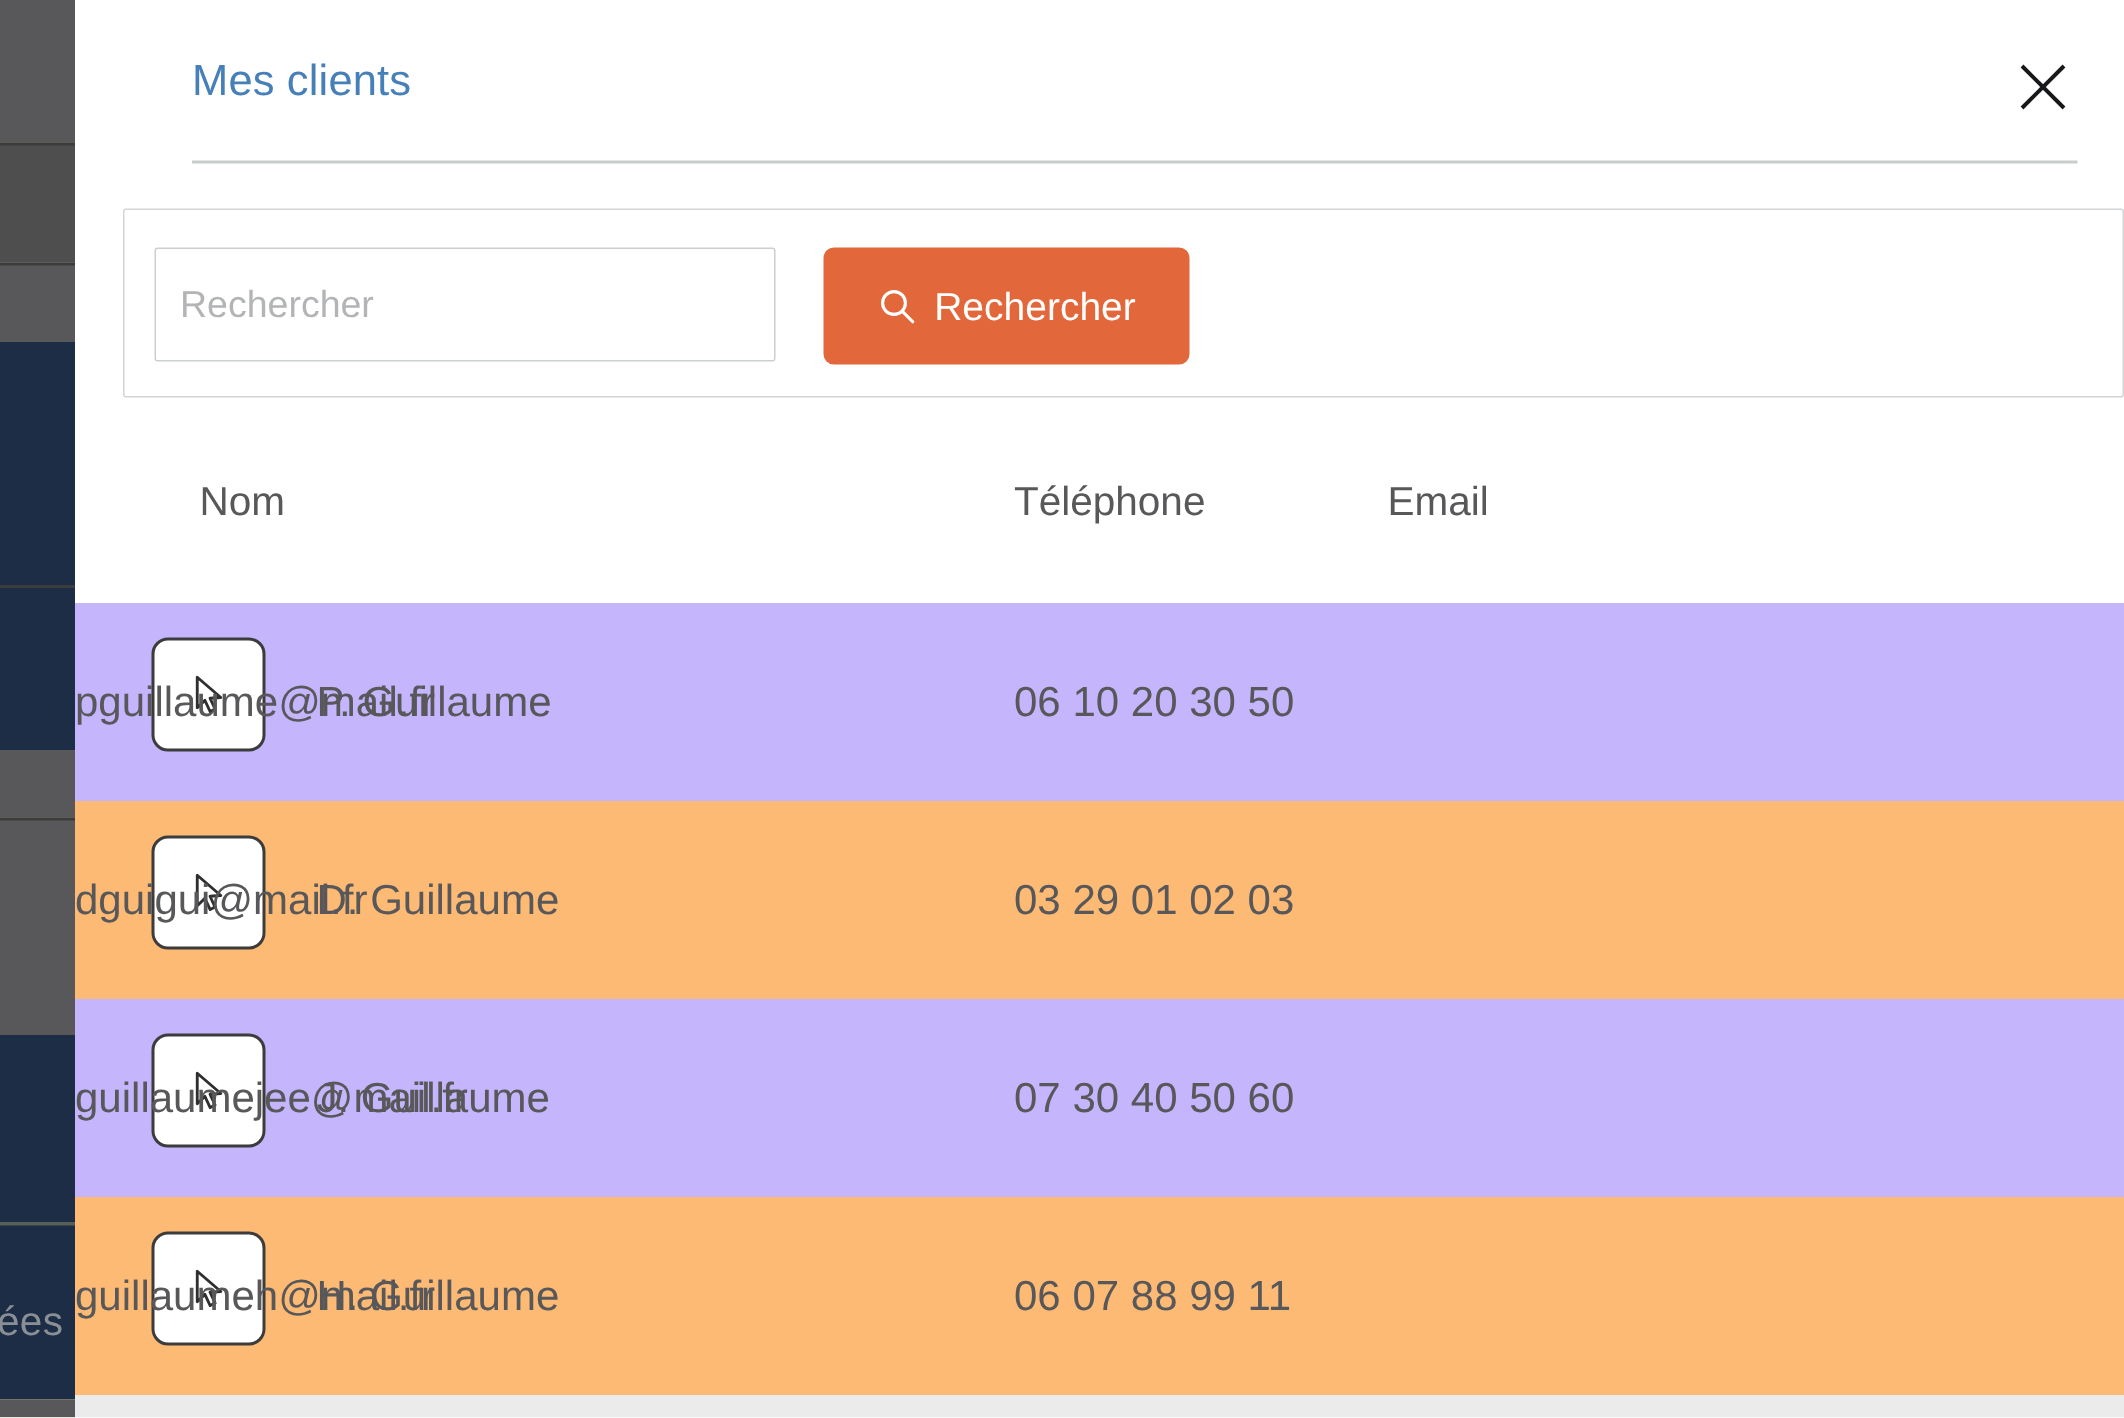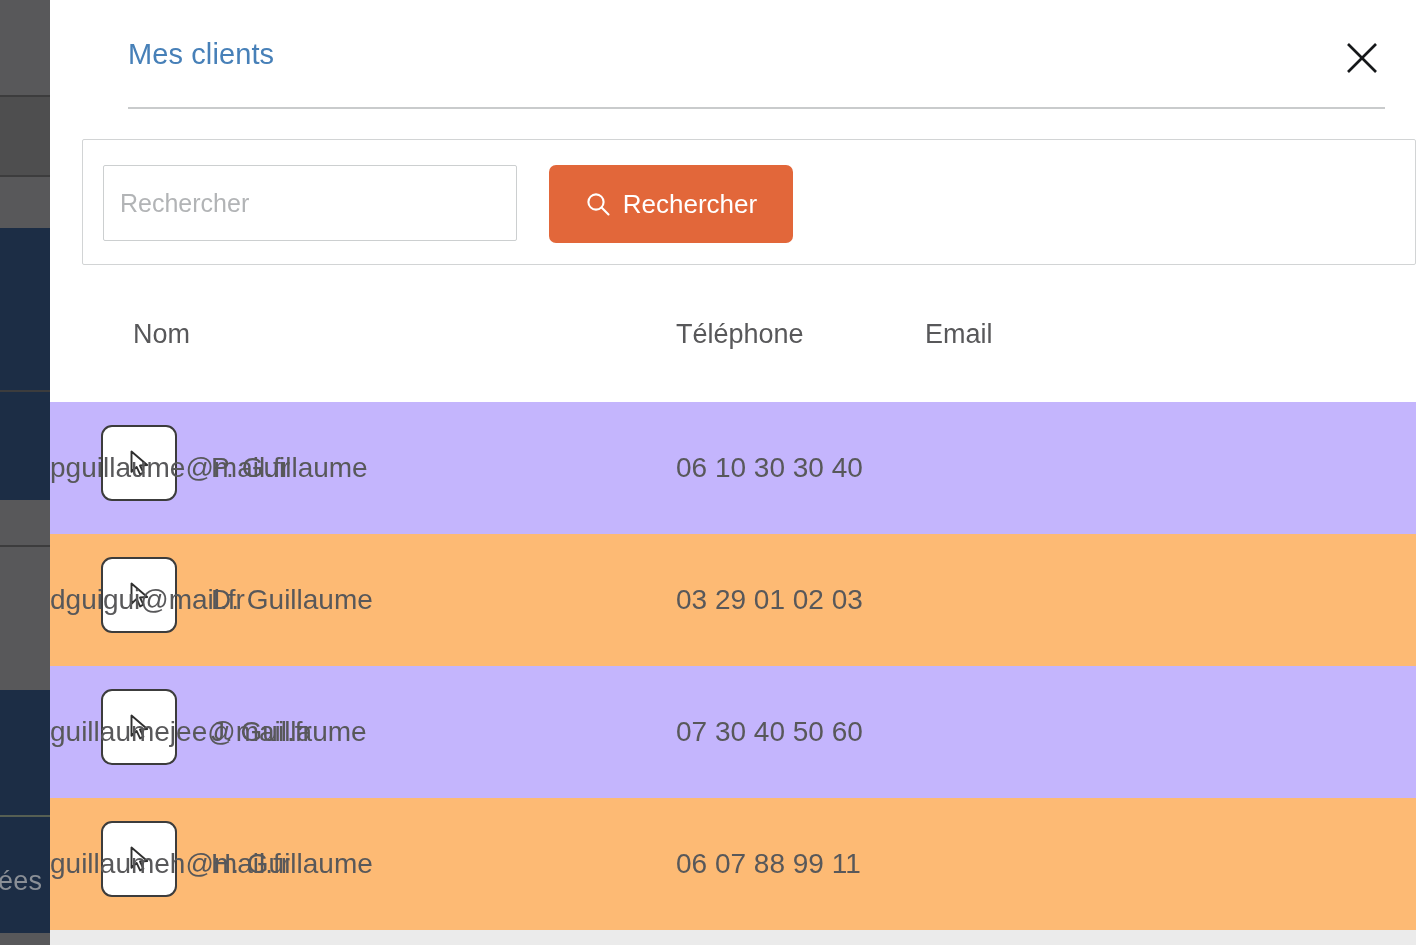--- a/index.html
+++ b/index.html
@@ -267,21 +267,21 @@
         <div class="th c-mail">Email</div>
       </div>
       <div id="tbody">
           <div class="row alt">
             <div class="pick-btn">
               <svg width="34" height="34" viewBox="0 0 34 34" aria-hidden="true">
                 <path d="M9.5 5.5 L9.5 25.8 L14.6 20.9 L18.1 28.4 L21.4 26.7 L18.0 19.5 L25.2 19.0 Z" fill="#ffffff" stroke="#2f2f2f" stroke-width="1.9" stroke-linejoin="round"></path>
               </svg>
             </div>
             <div class="cell c-nom">P. Guillaume</div>
-            <div class="cell c-tel">06 10 30 30 40</div>
+            <div class="cell c-tel">06 10 20 30 50</div>
             <div class="cell c-email">pguillaume@mail.fr</div>
           </div>
           <div class="row">
             <div class="pick-btn">
               <svg width="34" height="34" viewBox="0 0 34 34" aria-hidden="true">
                 <path d="M9.5 5.5 L9.5 25.8 L14.6 20.9 L18.1 28.4 L21.4 26.7 L18.0 19.5 L25.2 19.0 Z" fill="#ffffff" stroke="#2f2f2f" stroke-width="1.9" stroke-linejoin="round"></path>
               </svg>
             </div>
             <div class="cell c-nom">D. Guillaume</div>
             <div class="cell c-tel">03 29 01 02 03</div>

